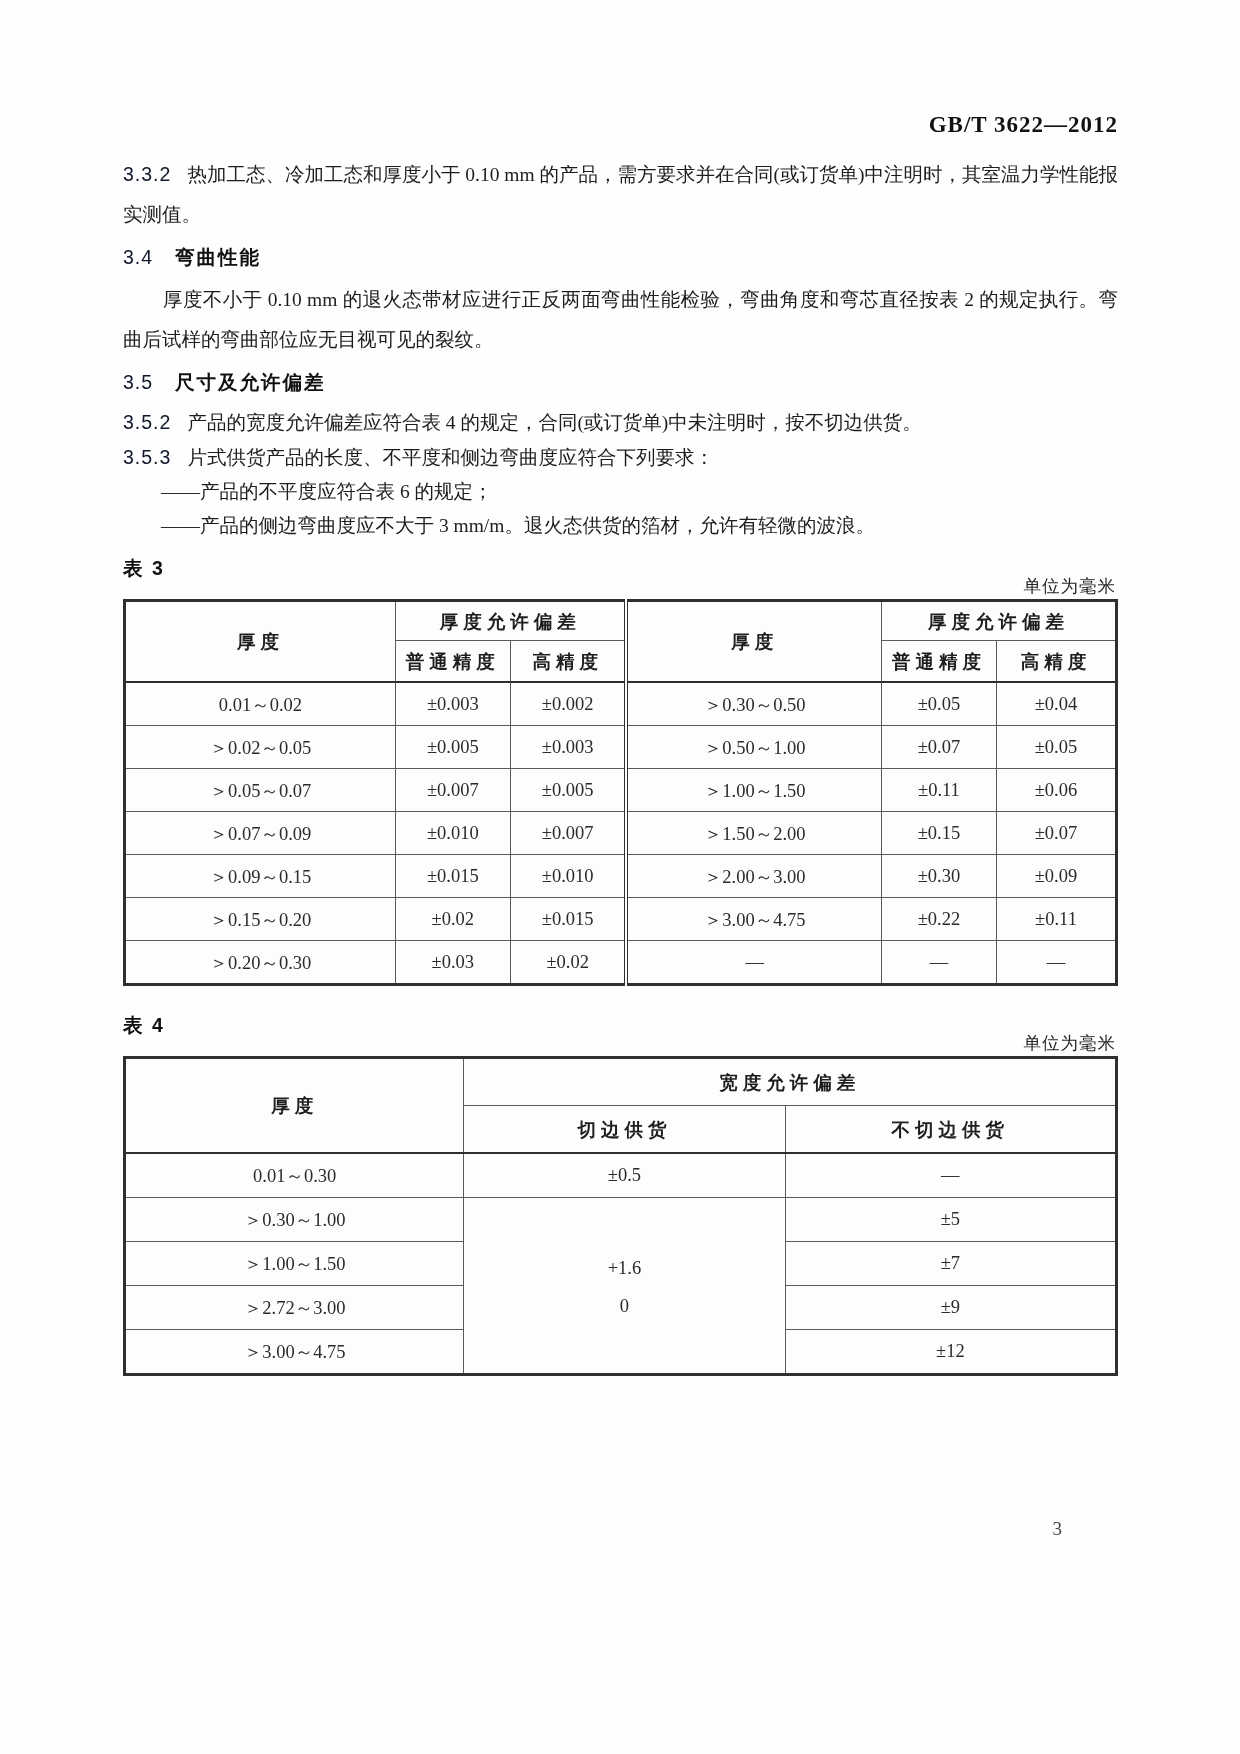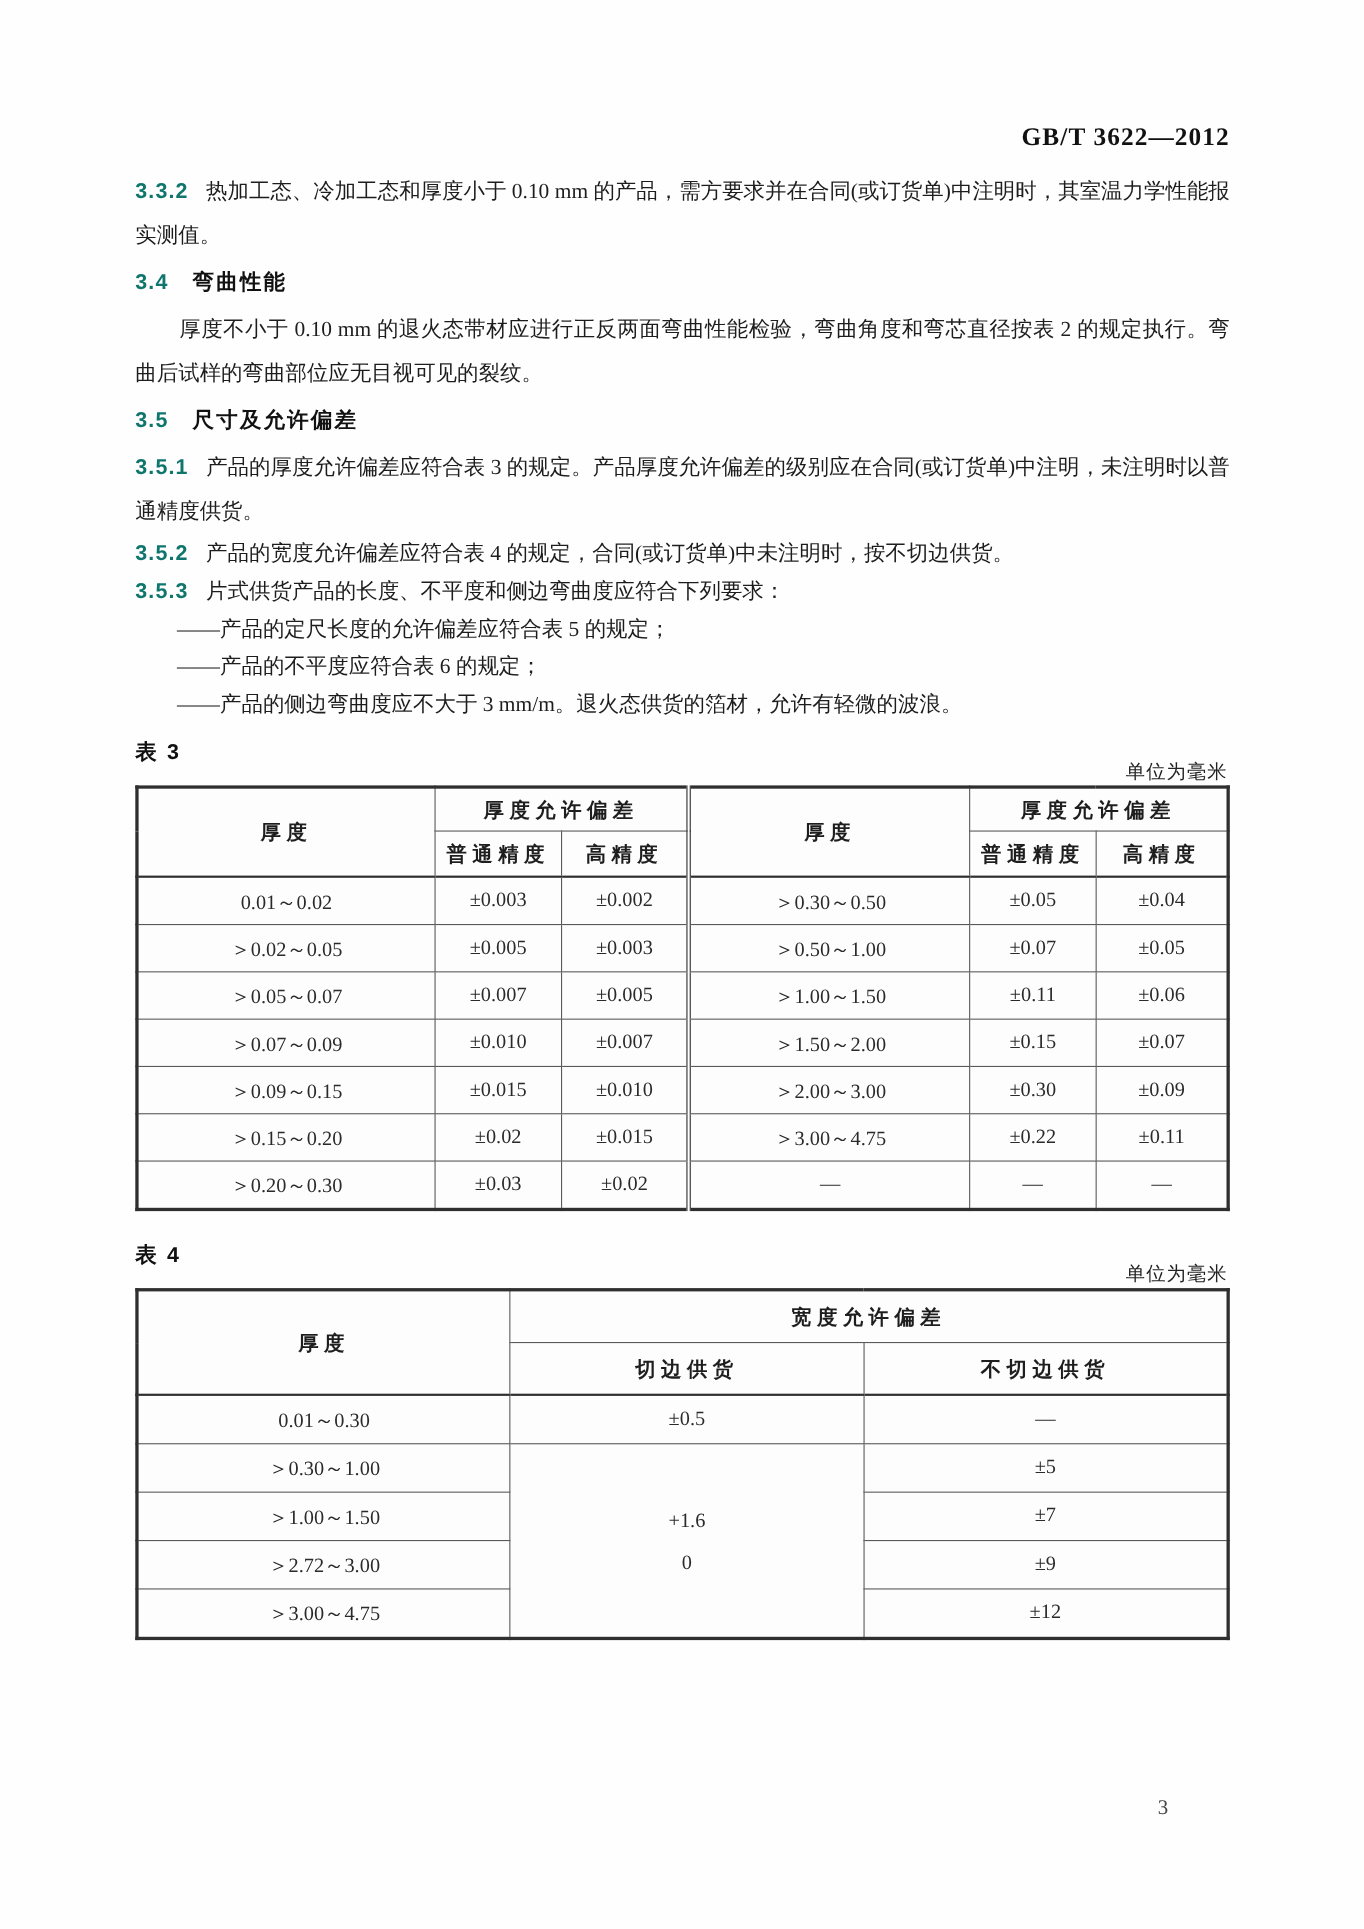--- a/index.html
+++ b/index.html
@@ -10,21 +10,21 @@
   }
   .doc-number{
     text-align:right;font-weight:bold;font-size:23px;color:#111;
     line-height:26px;margin-bottom:16px;letter-spacing:1px;
     font-family:"Liberation Serif","DejaVu Serif",serif;
   }
   .para{font-size:19.5px;line-height:40px;text-align:justify;color:#1d1d1d;}
   .indent{ text-indent:40px; }
   .cnum{
     font-family:"Liberation Sans","DejaVu Sans",sans-serif;
-    font-weight:bold;color:#0f766e;margin-right:16px;letter-spacing:1px;
+    font-weight:normal;color:#0f172a;margin-right:16px;letter-spacing:1px;
   }
   .heading{
     font-family:"Liberation Sans","DejaVu Sans",sans-serif;
     font-weight:bold;font-size:19.5px;color:#111;line-height:25px;
     margin:10px 0 10px 0;
   }
   .heading .htitle{margin-left:6px;letter-spacing:2px;}
   .single{line-height:34px;}
   .dash-item{font-size:19.5px;line-height:34px;color:#1d1d1d;padding-left:38px;}
   .tbl-caption{position:relative;margin-top:12px;height:26px;}
@@ -73,33 +73,29 @@
   <div class="heading">
     <span class="cnum">3.4</span><span class="htitle">弯曲性能</span>
   </div>
 
   <div class="para indent">厚度不小于 0.10 mm 的退火态带材应进行正反两面弯曲性能检验，弯曲角度和弯芯直径按表 2 的规定执行。弯曲后试样的弯曲部位应无目视可见的裂纹。</div>
 
   <div class="heading">
     <span class="cnum">3.5</span><span class="htitle">尺寸及允许偏差</span>
   </div>
 
-  <div class="para">
-    <span class="cnum">3.5.1</span><span>产品的厚度允许偏差应符合表 3 的规定。产品厚度允许偏差的级别应在合同(或订货单)中注明，未注明时以普通精度供货。</span>
-  </div>
 
   <div class="para single">
     <span class="cnum">3.5.2</span><span>产品的宽度允许偏差应符合表 4 的规定，合同(或订货单)中未注明时，按不切边供货。</span>
   </div>
 
   <div class="para single">
     <span class="cnum">3.5.3</span><span>片式供货产品的长度、不平度和侧边弯曲度应符合下列要求：</span>
   </div>
 
-  <div class="dash-item">——产品的定尺长度的允许偏差应符合表 5 的规定；</div>
   <div class="dash-item">——产品的不平度应符合表 6 的规定；</div>
   <div class="dash-item">——产品的侧边弯曲度应不大于 3 mm/m。退火态供货的箔材，允许有轻微的波浪。</div>
 
   <div class="tbl-caption">
     <span class="cap">表 3</span>
     <span class="unit">单位为毫米</span>
   </div>
 
   <table class="t3">
     <colgroup>

